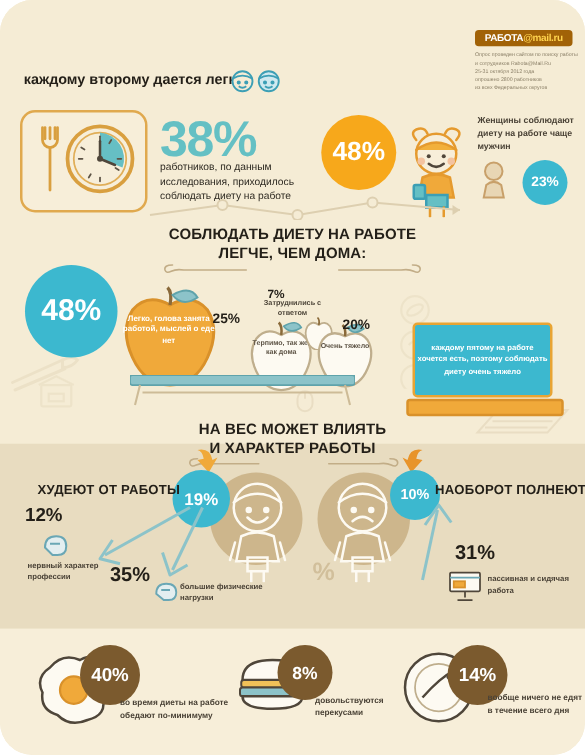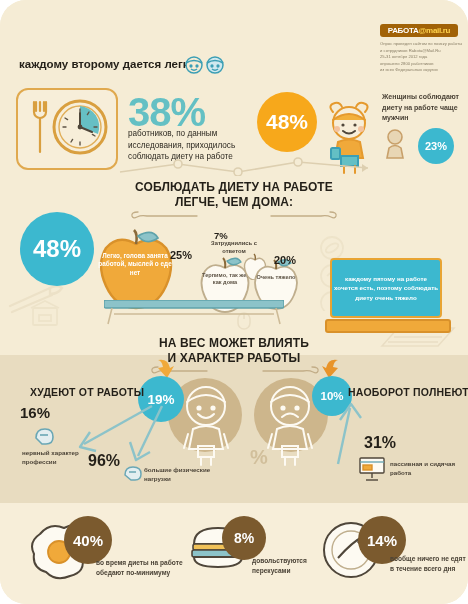--- a/index.html
+++ b/index.html
@@ -461,32 +461,32 @@
         <path d="M20 38 L26 56 L40 48" stroke-linejoin="round"></path>
     </g>
   </svg>
   <svg style="position:absolute;left:330px;top:398px;" width="40" height="72">
     <g fill="none" stroke="#8cc3c9" stroke-width="2.4">
       <path d="M8 66 L20 10"></path>
         <path d="M10 22 L21 6 L31 20" stroke-linejoin="round"></path>
     </g>
   </svg>
 
-  <div class="pct" style="position:absolute;left:20px;top:404px;font-size:15px;">16%</div>
+  <div class="pct" style="position:absolute;left:20px;top:404px;font-size:15px;">12%</div>
   <div style="position:absolute;left:32px;top:424px;">
     <svg width="24" height="24" viewBox="0 0 24 24">
         <g stroke="#6aa7b5" stroke-width="1.6" fill="#e3eef0">
       <path d="M4 14 q0 -9 9 -9 q8 0 8 8 q0 7 -7 7 h-4 z"></path>
           <path d="M8 11 h8"></path>
         </g>
       </svg>
   </div>
   <div class="mini-cap" style="left:22px;top:449px;width:78px;">нервный характер профессии</div>
 
-  <div class="pct" style="position:absolute;left:88px;top:452px;font-size:16px;">96%</div>
+  <div class="pct" style="position:absolute;left:88px;top:452px;font-size:16px;">35%</div>
   <div style="position:absolute;left:122px;top:462px;">
     <svg width="22" height="22" viewBox="0 0 22 22">
         <g stroke="#6aa7b5" stroke-width="1.5" fill="#e3eef0">
       <path d="M3 13 q0 -8 8 -8 q8 0 8 7 q0 6 -6 6 h-4z"></path>
           <path d="M7 10 h7"></path>
         </g>
       </svg>
   </div>
   <div class="mini-cap" style="left:144px;top:466px;width:70px;">большие физические нагрузки</div>
 

